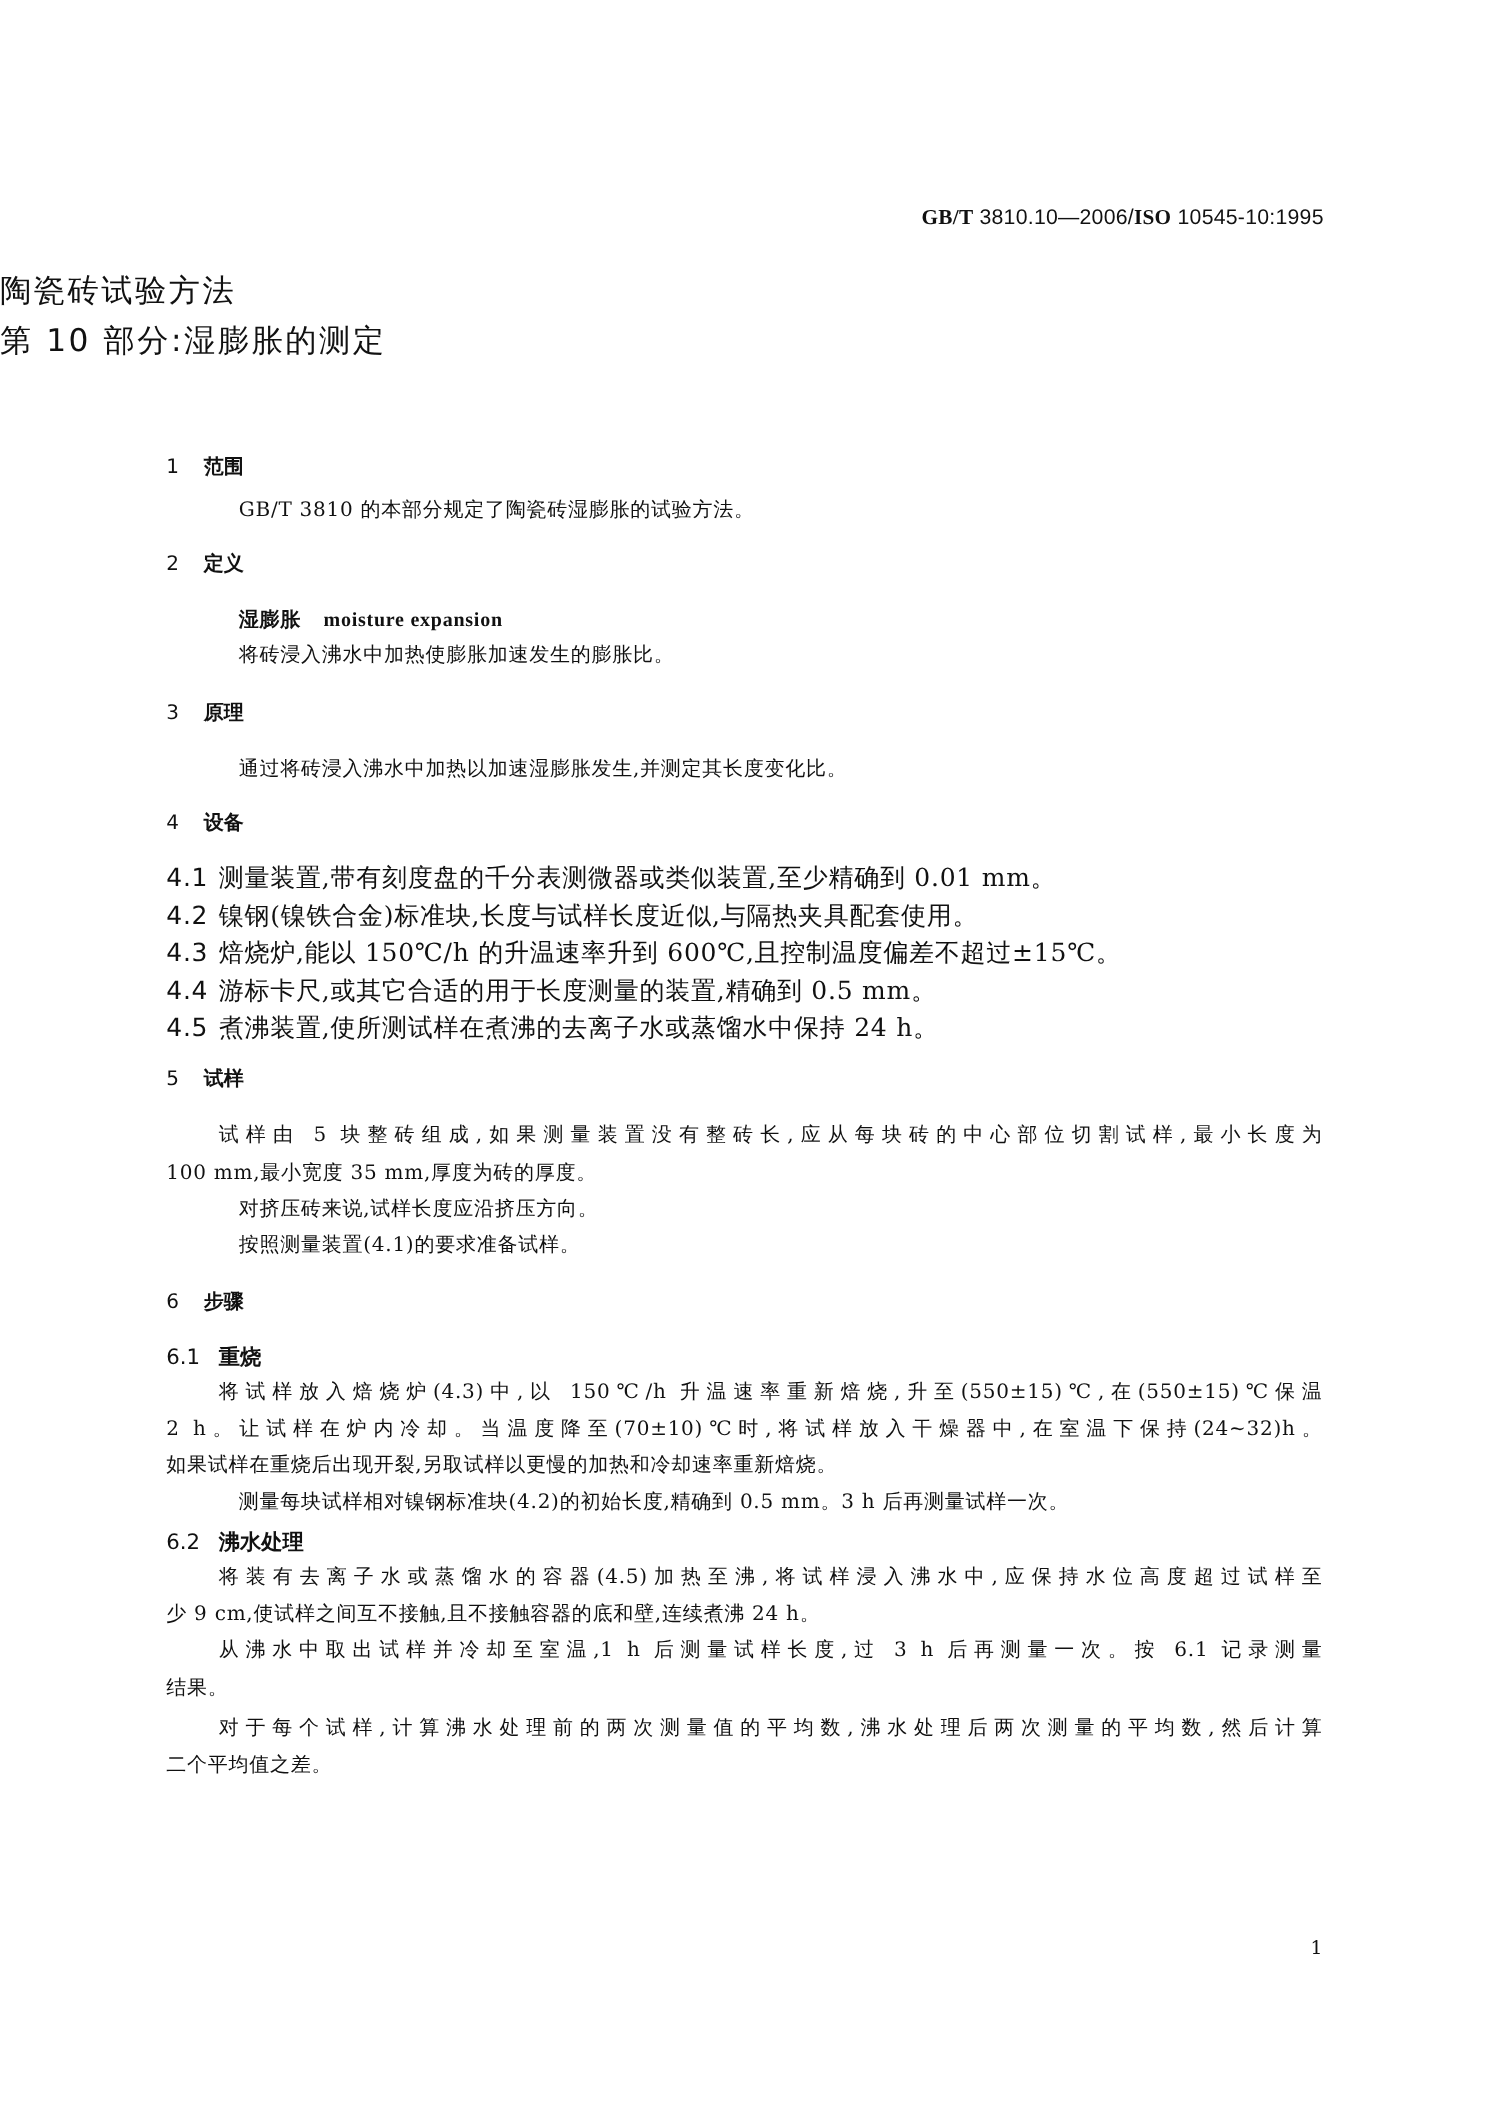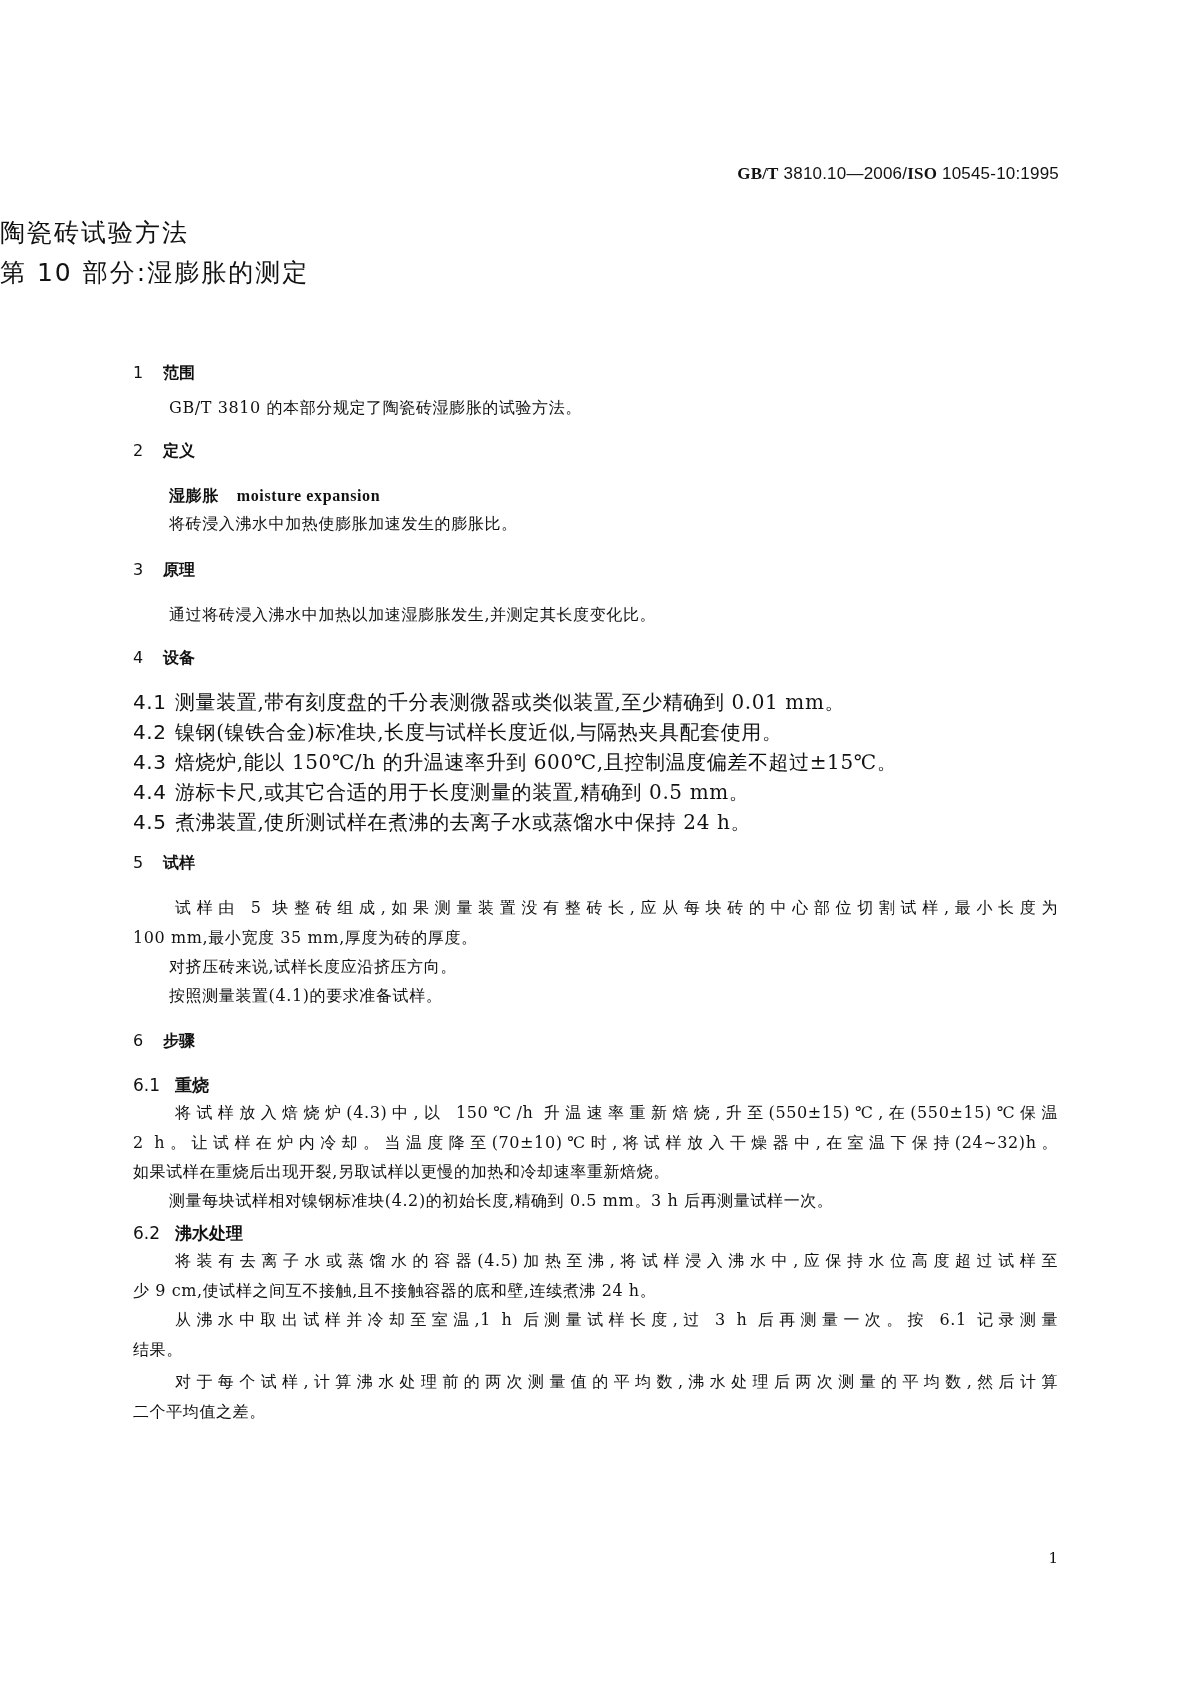--- a/index.html
+++ b/index.html
@@ -43,21 +43,21 @@
       font-family: "DejaVu Sans", "Liberation Sans", sans-serif;
       font-size: 17px;
       font-weight: bold;
     }
     .h2 .num { display: inline-block; width: 42px; font-weight: normal; }
     .p {
       font-family: "DejaVu Serif", "Liberation Serif", serif;
       font-size: 16px;
       letter-spacing: 0.6px;
     }
-    .indent { left: 169px; }
+    .indent { left: 191px; }
     .flush { left: 133px; }
     .justify-line {
       left: 175px; width: 883px;
       text-align: justify; text-align-last: justify;
     }
     .item {
       left: 133px;
       font-size: 20px;
       letter-spacing: 0.6px;
     }

